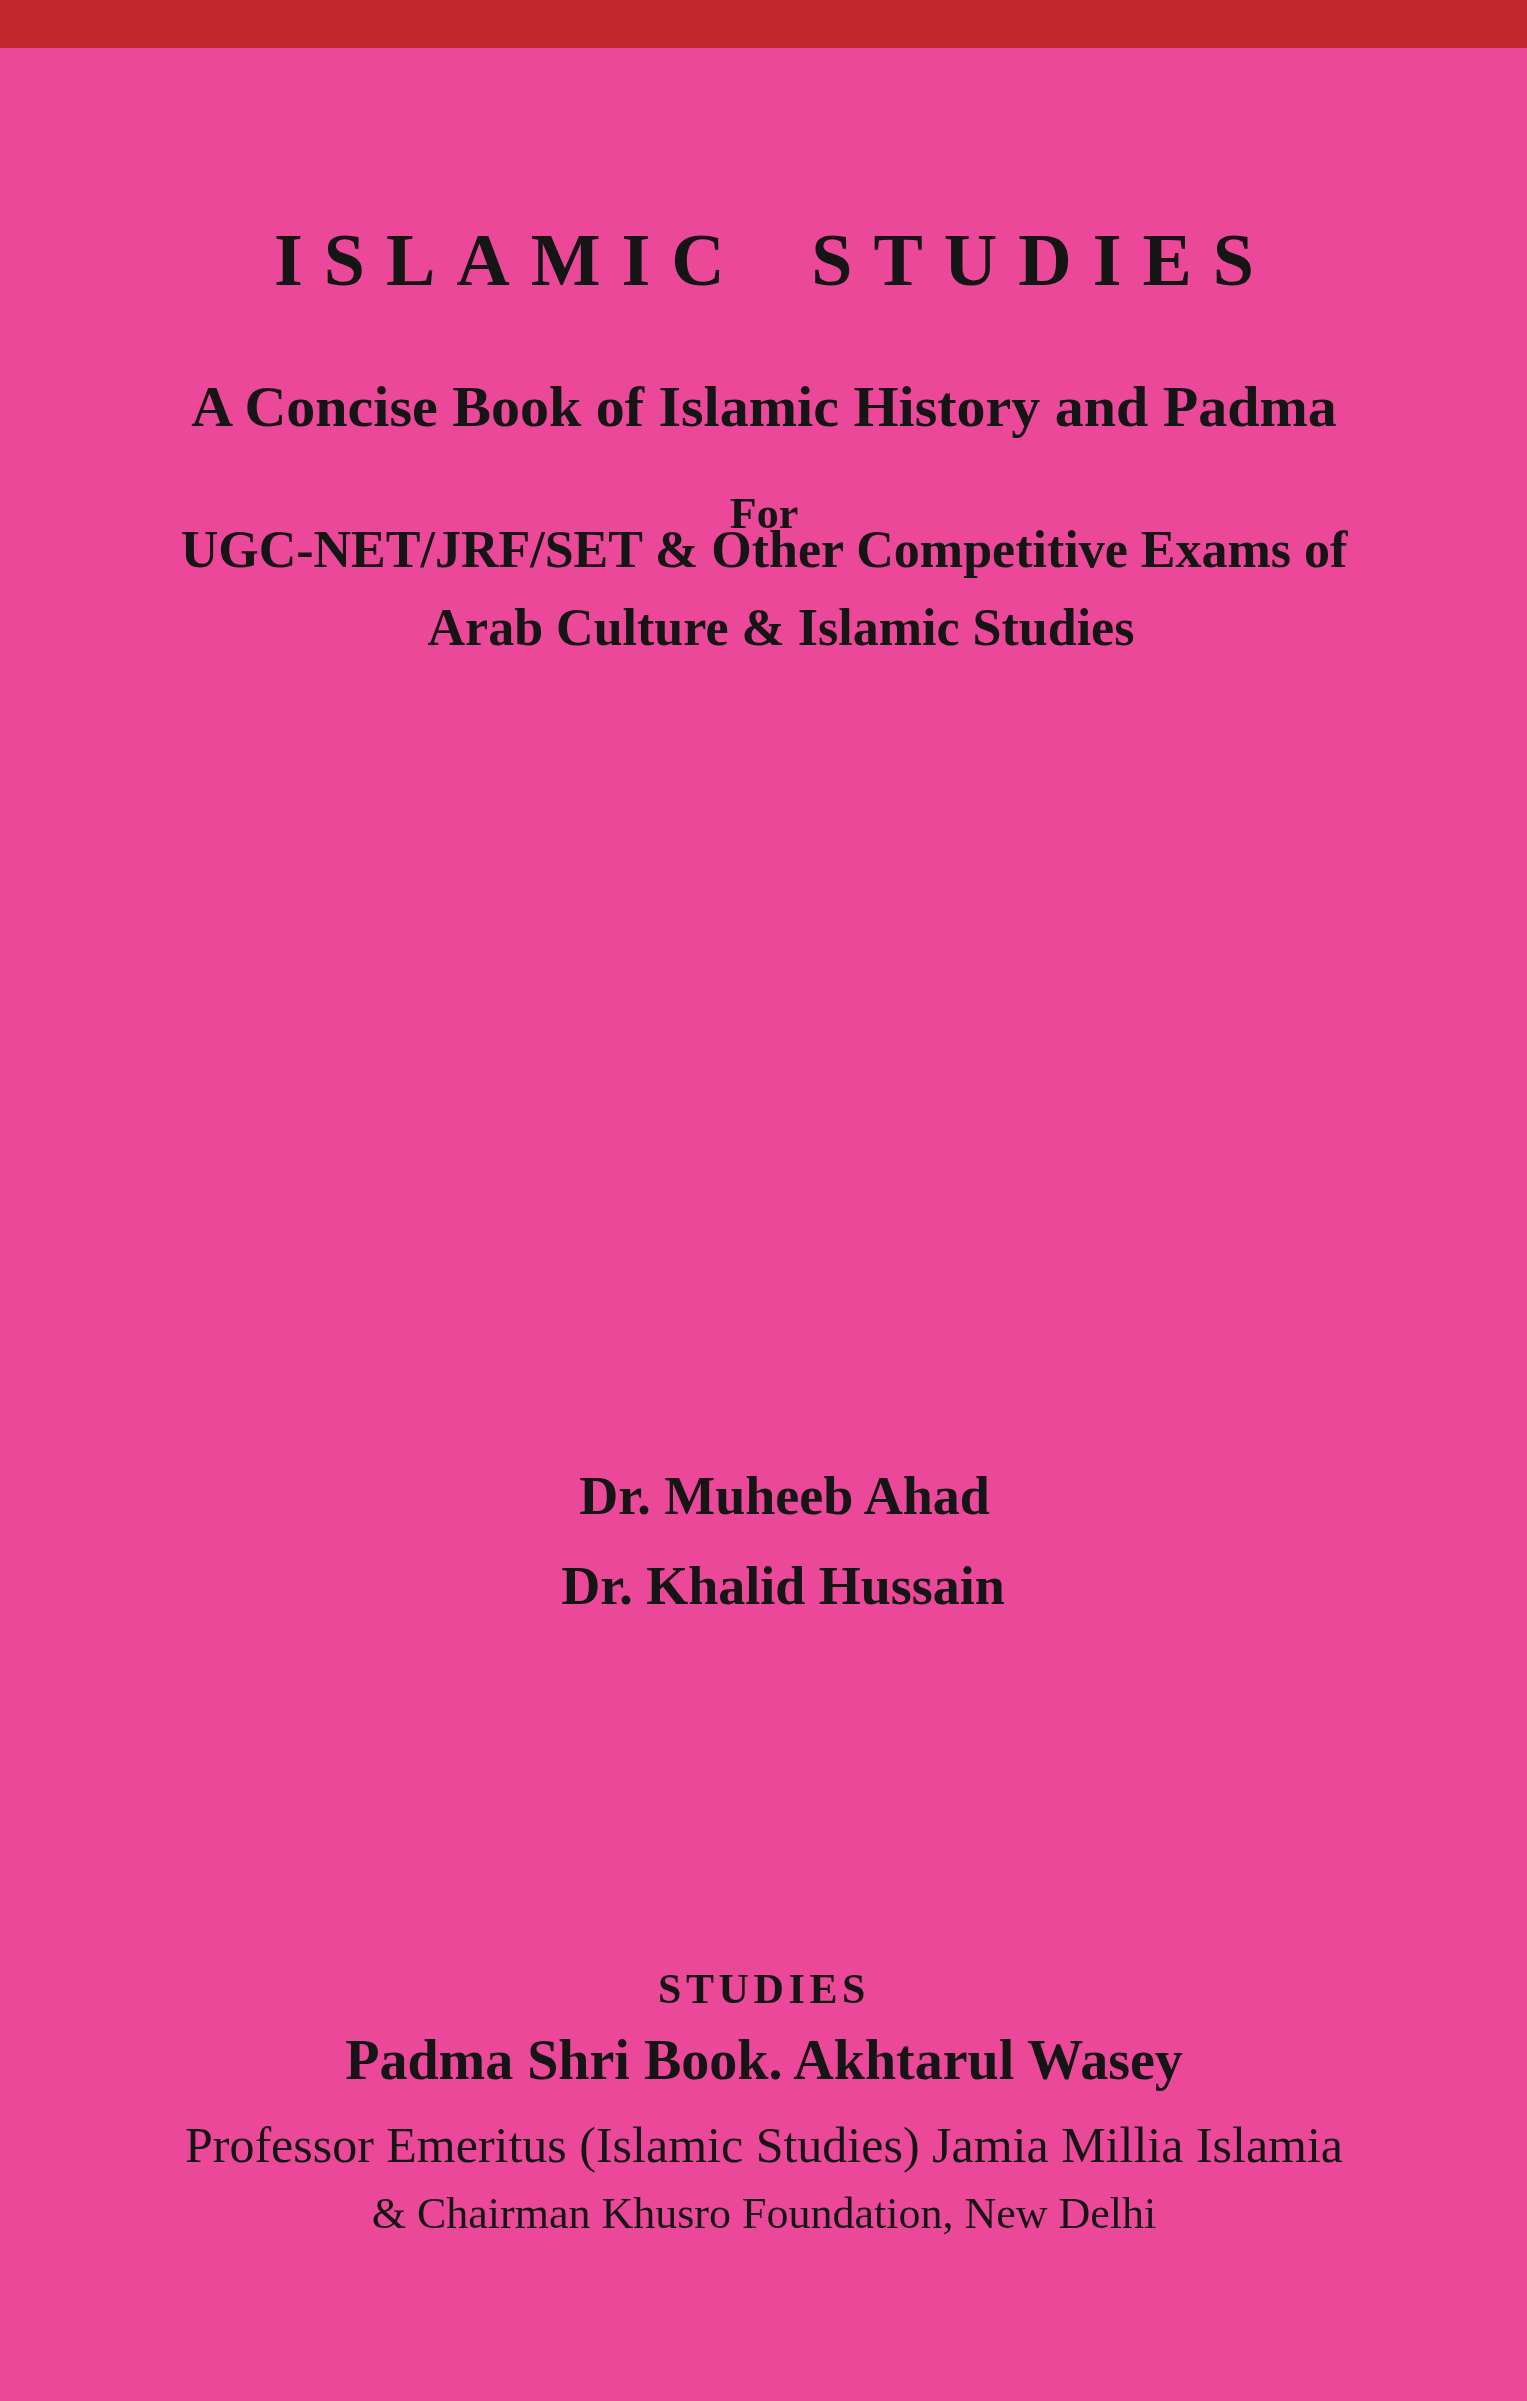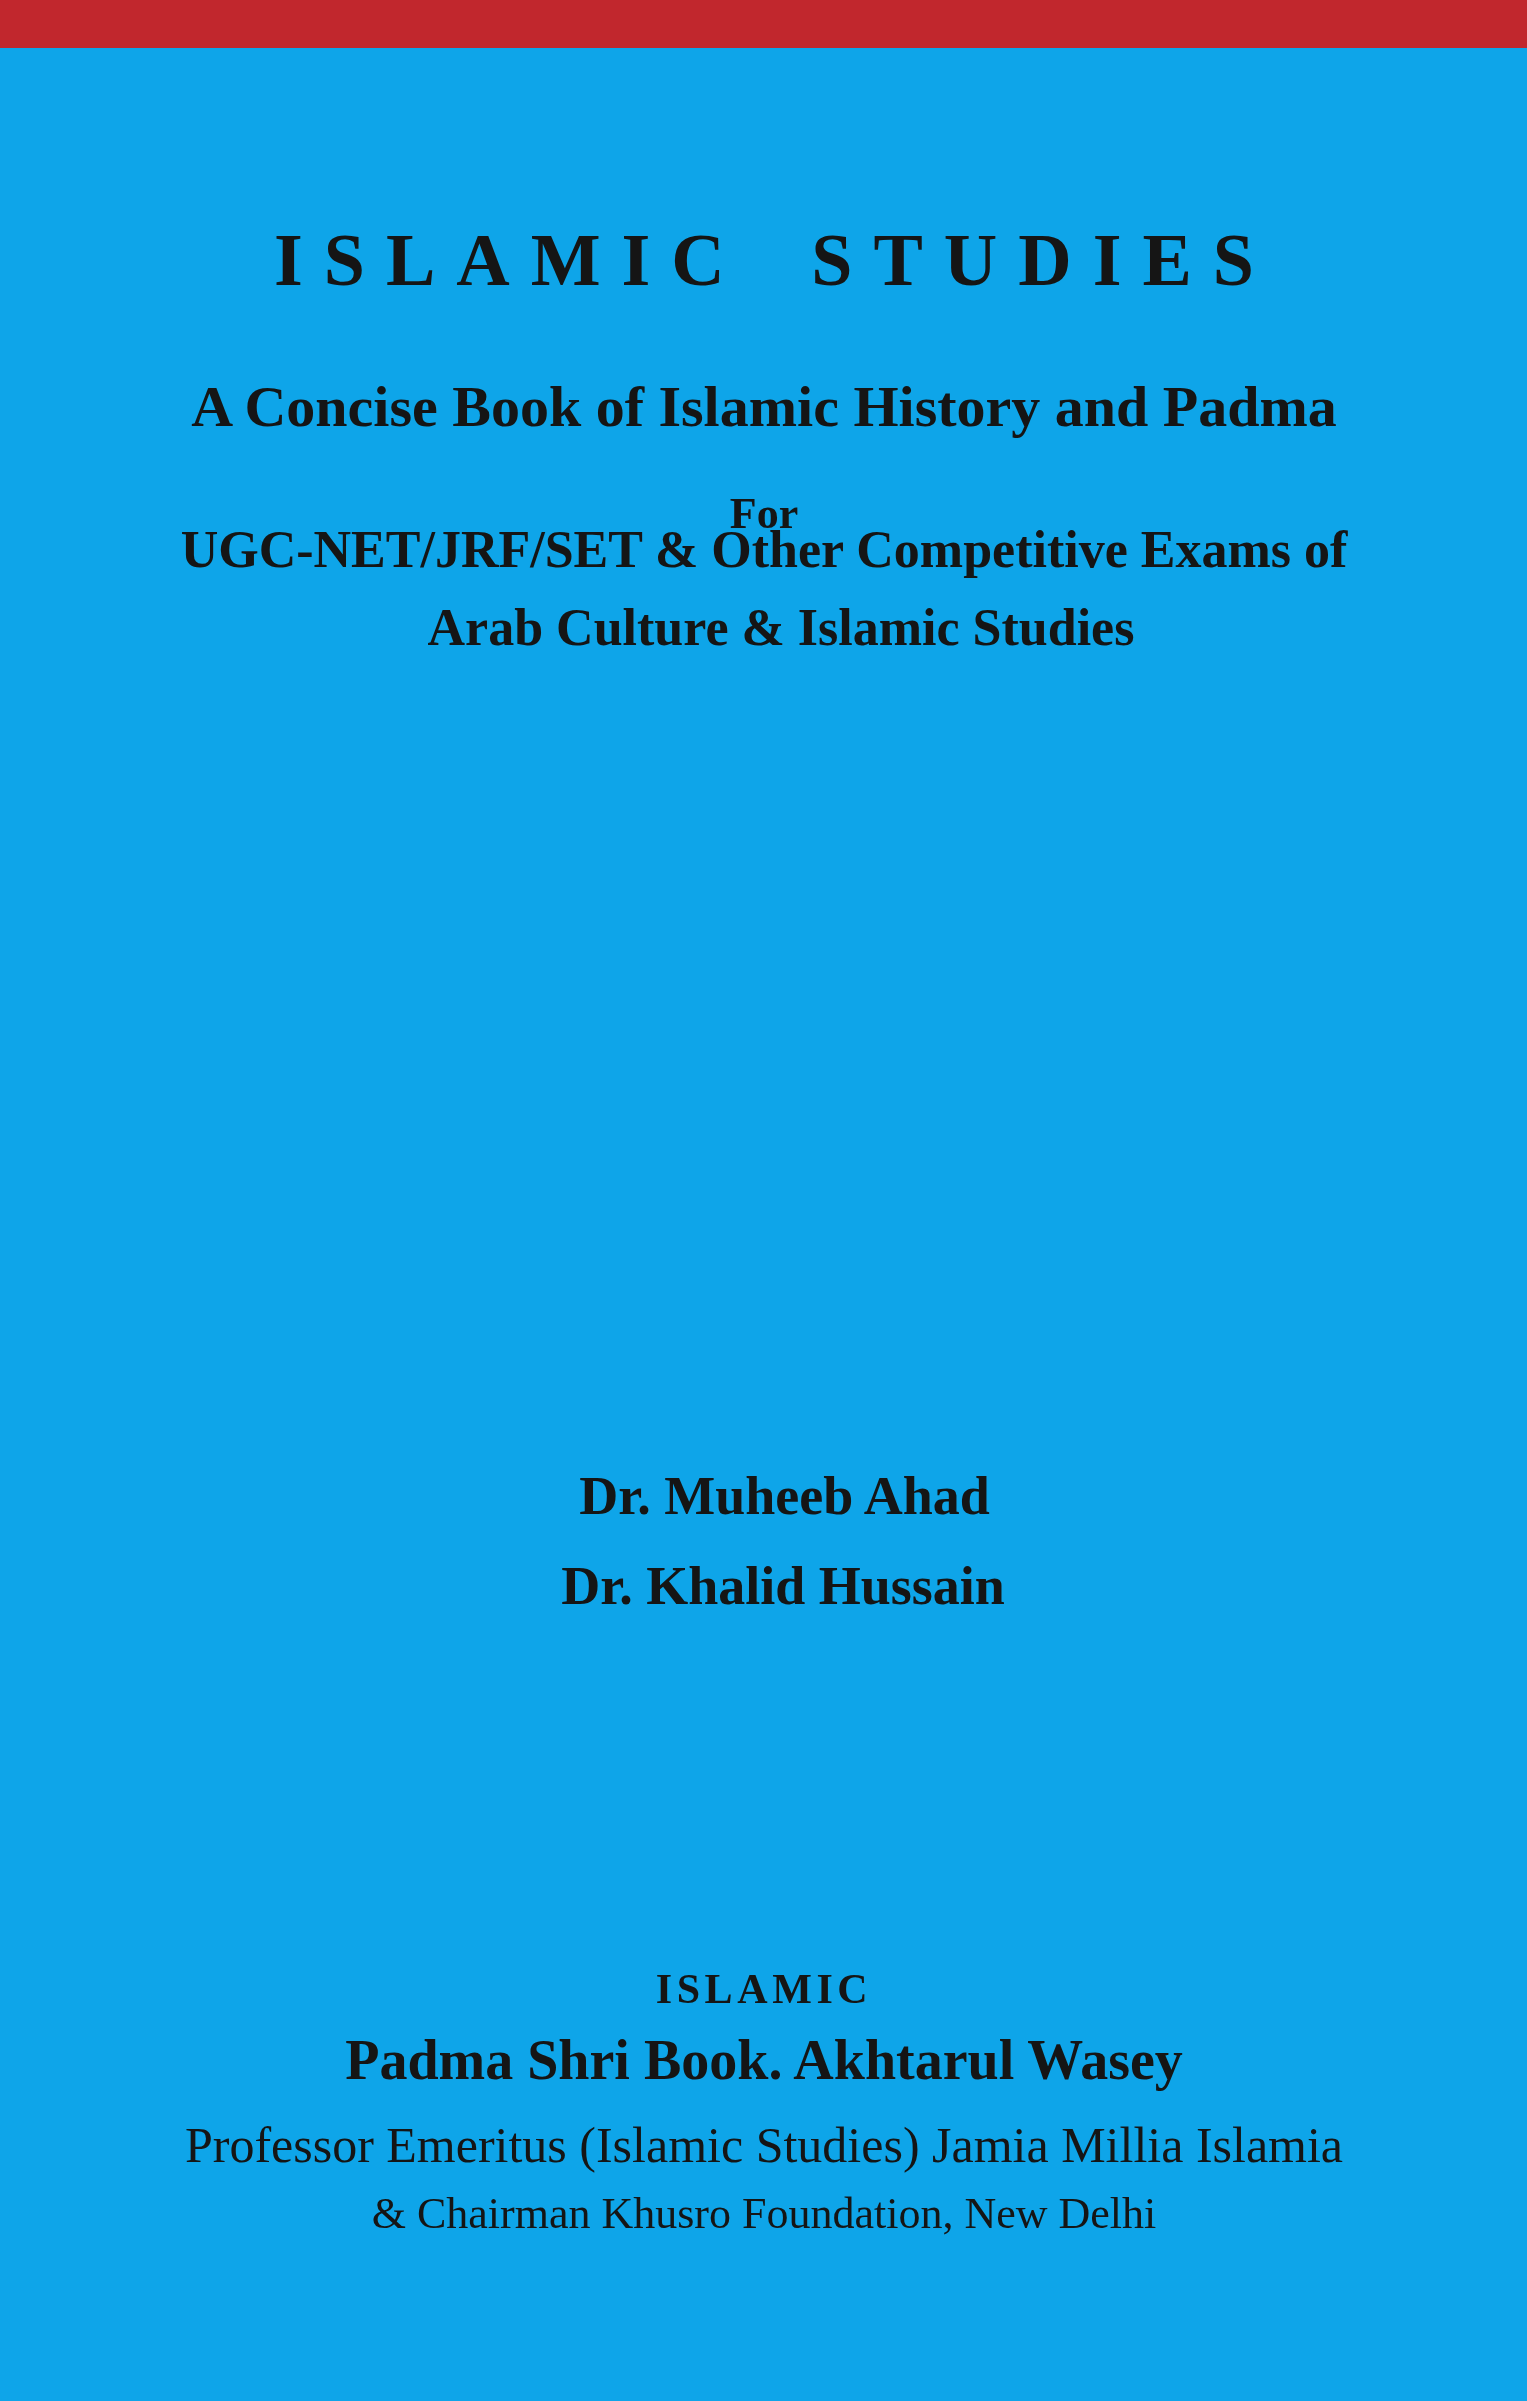--- a/index.html
+++ b/index.html
@@ -4,21 +4,21 @@
 <style>
   html, body {
     margin: 0;
     padding: 0;
     background: #ffffff;
   }
   .page {
     position: relative;
     width: 1528px;
     height: 2401px;
-    background: #0ea5e9;
+    background: #ec4899;
     overflow: hidden;
     font-family: "Liberation Serif", serif;
     color: #151515;
   }
   .top-bar {
     position: absolute;
     top: 0;
     left: 0;
     width: 100%;
     height: 48px;
@@ -108,21 +108,21 @@
   <div class="line for-label">For</div>
 
   <div class="line exam-line-1">UGC-NET/JRF/SET &amp; Other Competitive Exams of</div>
 
   <div class="line exam-line-2">Arab Culture &amp; Islamic Studies</div>
 
   <div class="line author-1">Dr. Muheeb Ahad</div>
 
   <div class="line author-2">Dr. Khalid Hussain</div>
 
-  <div class="line foreword-heading">ISLAMIC</div>
+  <div class="line foreword-heading">STUDIES</div>
 
   <div class="line foreword-name">Padma Shri Book. Akhtarul Wasey</div>
 
   <div class="line foreword-line-1">Professor Emeritus (Islamic Studies) Jamia Millia Islamia</div>
 
   <div class="line foreword-line-2">&amp; Chairman Khusro Foundation, New Delhi</div>
 
 </div>
 
 

